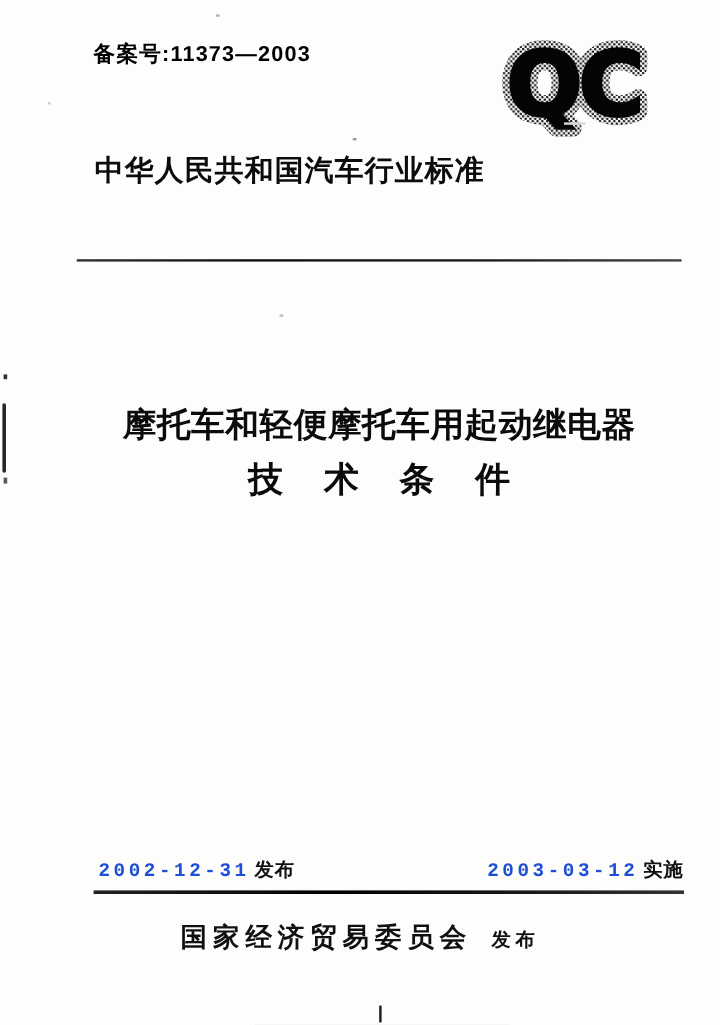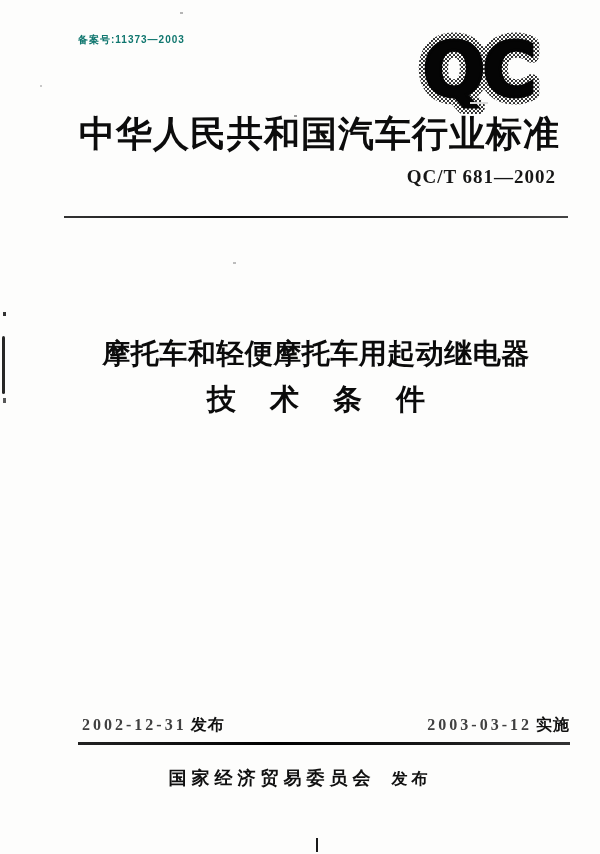--- a/index.html
+++ b/index.html
@@ -7,30 +7,30 @@
     position:relative;
     width:600px;height:854px;
     background:#fdfdfc;
     overflow:hidden;
     font-family:"Liberation Sans", sans-serif;
     color:#111;
   }
   
   .filing{
     position:absolute;left:78px;top:33px;
-    font-size:10px;font-weight:bold;
-    letter-spacing:1px;color:#0f766e;
+    font-size:18px;font-weight:bold;
+    letter-spacing:1px;color:#000000;
     font-family:"Liberation Sans", sans-serif;
   }
   
   .logo{position:absolute;left:403px;top:24px;width:150px;height:90px;}
   
   .header-title{
-    position:absolute;left:79px;top:110px;width:500px;
-    font-size:36px;font-weight:900;letter-spacing:1px;
+    position:absolute;left:79px;top:126px;width:500px;
+    font-size:24px;font-weight:900;letter-spacing:1px;
     font-family:"Liberation Serif","DejaVu Serif",serif;
     color:#0c0c0c;white-space:nowrap;
   }
   
   .std-no{
     position:absolute;right:44px;top:166px;
     font-size:19px;font-weight:bold;letter-spacing:1px;
     font-family:"Liberation Serif","DejaVu Serif",serif;
     color:#161616;
   }
@@ -52,38 +52,38 @@
     font-size:29px;font-weight:900;word-spacing:26px;
     font-family:Liberation Sans, sans-serif;white-space:nowrap;
   }
   
   .dates-row{
     position:absolute;left:82px;right:30px;top:715px;
     display:flex;justify-content:space-between;align-items:baseline;
   }
   .date-group{display:flex;align-items:baseline;gap:4px;}
   .date-value{
-    font-family:Liberation Serif, serif;
-    font-size:16px;font-weight:600;letter-spacing:3px;color:#404040;text-align:right;
+    font-family:Liberation Mono, monospace;
+    font-size:16px;font-weight:600;letter-spacing:3px;color:#1d4ed8;text-align:right;
   }
   .date-label{
     font-size:16px;font-weight:bold;letter-spacing:1px;color:#111;
     font-family:"Liberation Sans",sans-serif;
   }
   .rule-bottom{
     position:absolute;left:78px;top:742px;width:492px;height:2.5px;
     background:linear-gradient(90deg,#222,#000 40%,#1a1a1a 75%,#333);
   }
   
   .issuer-row{
     position:absolute;left:0;top:766px;width:600px;
     display:flex;justify-content:center;align-items:baseline;gap:16px;
   }
   .issuer-name{
-    font-size:18px;font-weight:bold;letter-spacing:5px;
+    font-size:22px;font-weight:bold;letter-spacing:5px;
     font-family:"Liberation Serif","DejaVu Serif",serif;color:#101010;
   }
   .issuer-action{
     font-size:16px;font-weight:bold;letter-spacing:4px;color:#111;
     font-family:"Liberation Sans",sans-serif;
   }
   
   .artifact{position:absolute;background:#000;}
   .a-streak{left:2px;top:336px;width:3px;height:58px;opacity:.85;border-radius:2px;}
   .a-dot1{left:3px;top:312px;width:3px;height:4px;opacity:.8;}
@@ -109,21 +109,20 @@
         <circle cx="1" cy="1" r="1.05" fill="#1a1a1a"></circle>
         <circle cx="3" cy="3" r="1.05" fill="#1a1a1a"></circle>
       </pattern>
     </defs>
     <text x="75" y="72" text-anchor="middle" font-family="DejaVu Sans, sans-serif" font-size="74" font-weight="bold" letter-spacing="-3" stroke="url(#halftone)" stroke-width="15" stroke-linejoin="round" fill="none">QC</text>
     <text x="75" y="72" text-anchor="middle" font-family="DejaVu Sans, sans-serif" font-size="74" font-weight="bold" letter-spacing="-3" fill="#050505" stroke="#050505" stroke-width="3">QC</text>
   </svg>
 
   <div class="header-title">中华人民共和国汽车行业标准</div>
 
-  <div class="std-no">QC/T 681—2002</div>
 
   <div class="rule-top"></div>
 
   <div class="doc-title">
     <div class="doc-title-line1">摩托车和轻便摩托车用起动继电器</div>
     <div class="doc-title-line2">技 术 条 件</div>
   </div>
 
   <div class="dates-row">
     <div class="date-group">

